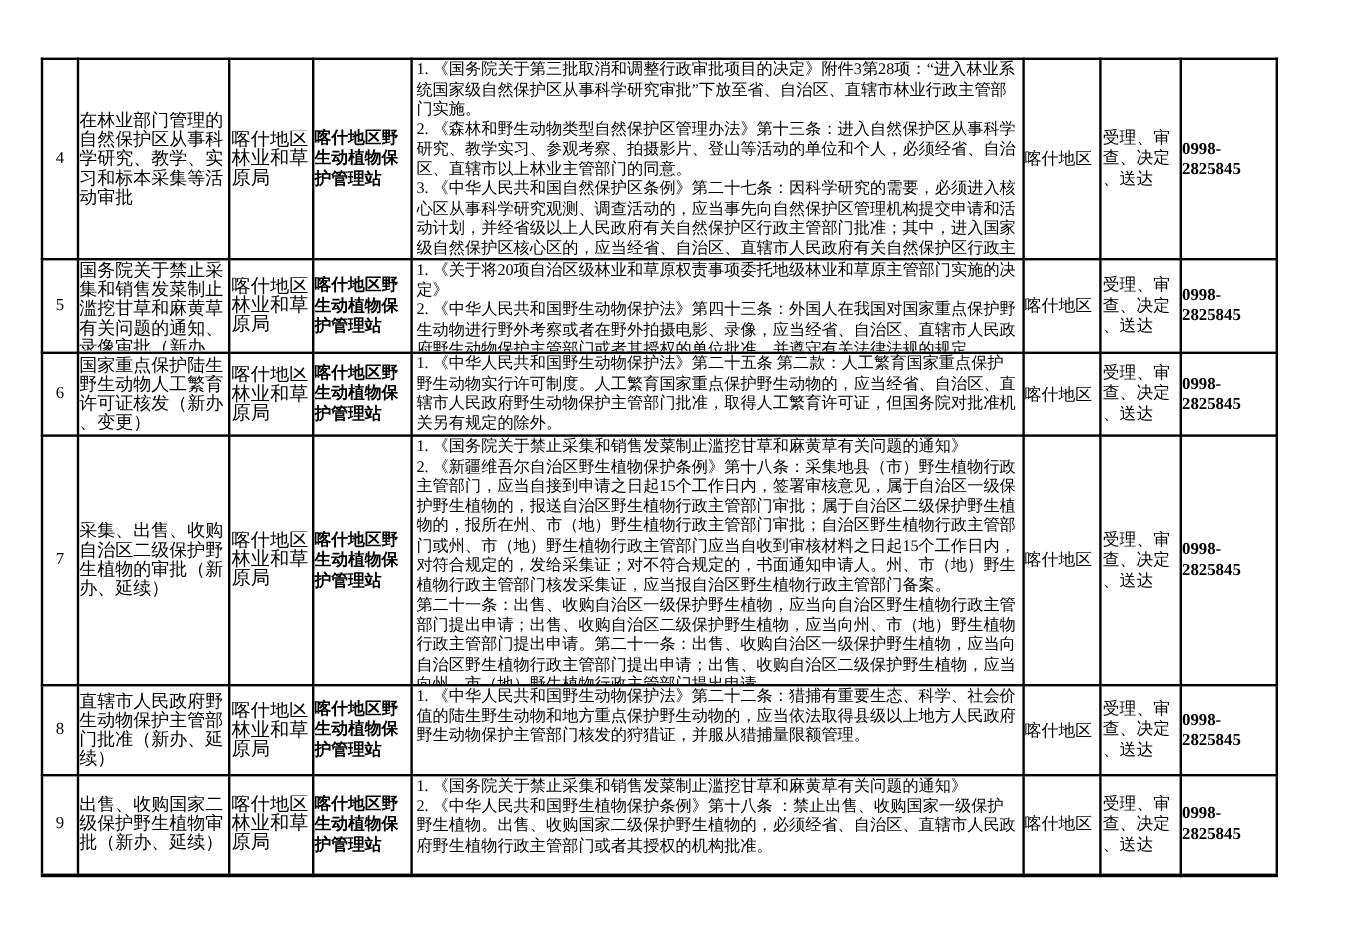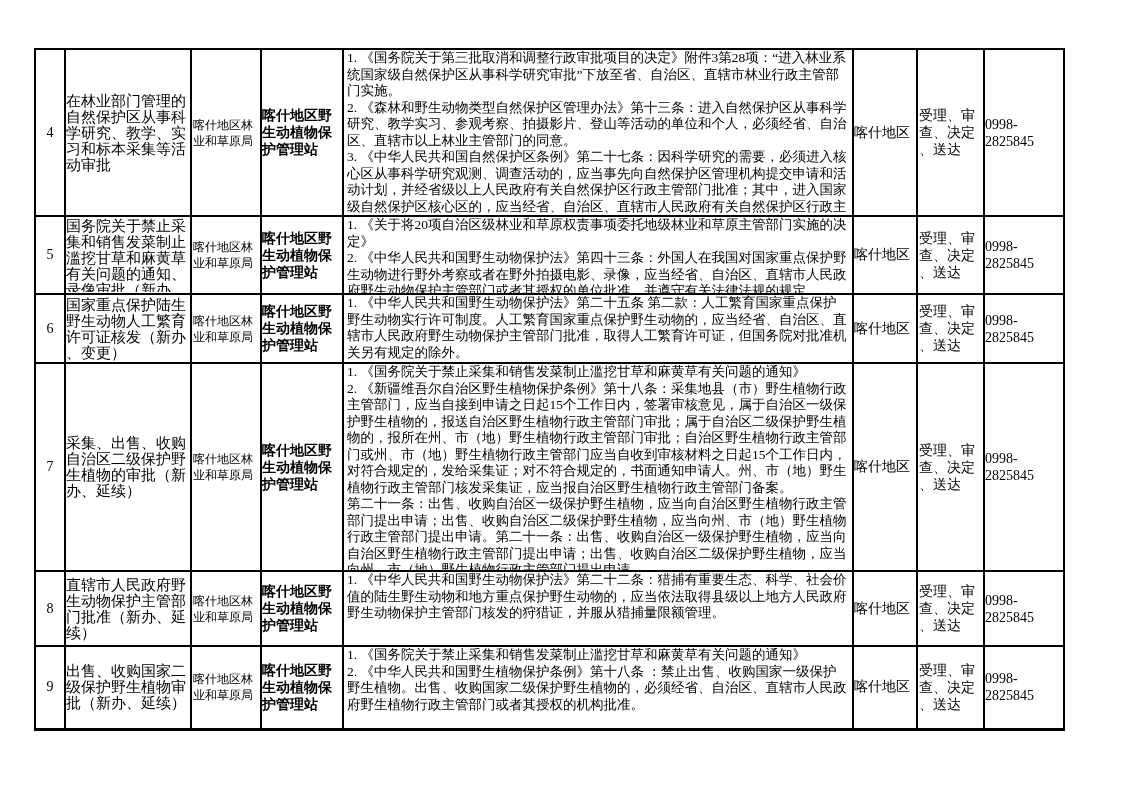--- a/index.html
+++ b/index.html
@@ -17,28 +17,28 @@
   td {
     border:2px solid #000;
     padding:1px 0;
     vertical-align:middle;
     overflow:hidden;
     word-wrap:break-word;
   }
   .clip { overflow:hidden; }
   .c-no      { text-align:center; font-size:14px; }
   .c-item    { font-size:15px;   line-height:16px;   line-break:anywhere; }
-  .c-dept    { font-size:12px; line-height:16px;   line-break:anywhere; padding:1px 1px; }
+  .c-dept    { font-size:16px; line-height:16px;   line-break:anywhere; padding:1px 1px; }
   .c-station { font-size:14px;   line-height:17px;   line-break:anywhere;font-weight:bold; }
   .c-legal   { font-size:13.5px; line-height:16.5px; vertical-align:top;
                line-break:anywhere; padding:0 3px; }
   .c-legal .clip { white-space:pre-wrap; }
   .c-region  { font-size:14px; }
   .c-process { font-size:14px; line-height:17px; line-break:anywhere; padding:1px 1px; }
-  .c-phone   { font-size:14px; line-height:17px; }
+  .c-phone   { font-size:14px; line-height:17px;font-weight:bold; }
 </style>
 </head>
 <body>
 
 <div class="sheet">
   <table class="approval">
     <colgroup>
       <col style="width:30px">
         <col style="width:126px">
         <col style="width:70px">

